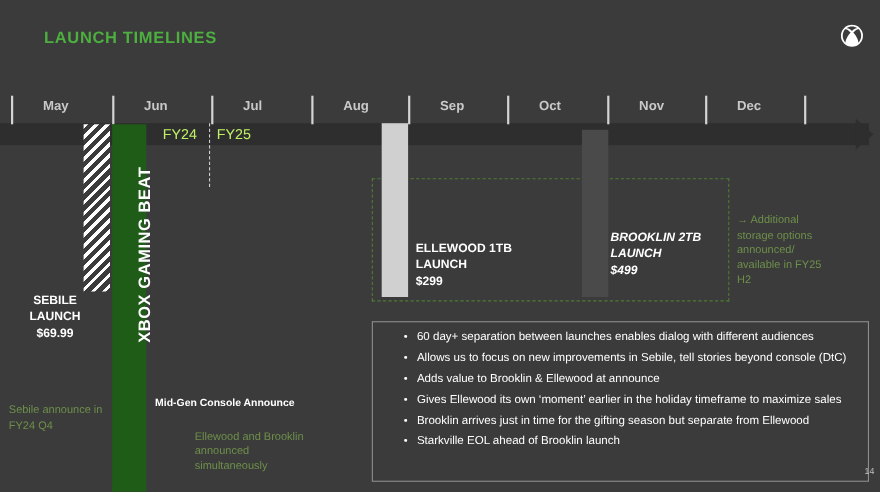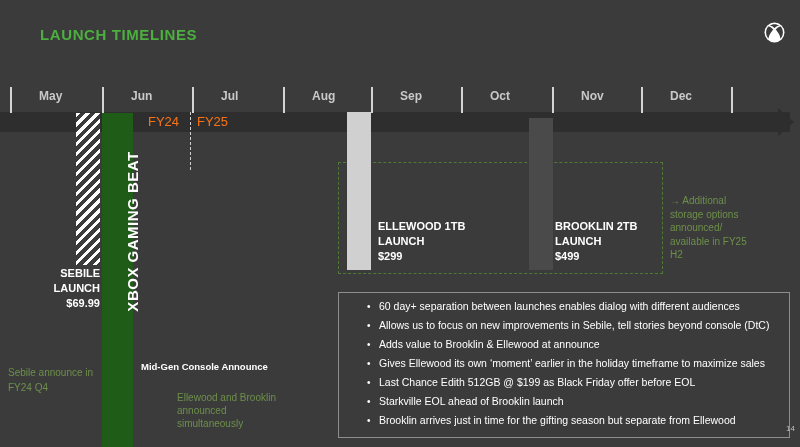--- a/index.html
+++ b/index.html
@@ -37,21 +37,21 @@
   }
   .tick{
     position:absolute;top:87px;width:2px;height:26px;background:#d4d4d4;
   }
   .tick-label{
     position:absolute;top:89px;
     font-size:12px;font-weight:bold;color:#c9c9c9;padding-left:24px;
   }
   .fy-label{
     position:absolute;top:114px;
-    font-size:13px;color:#f97316;
+    font-size:13px;color:#bef264;
   }
   .fy-divider{
     position:absolute;left:190px;top:112px;width:0;height:58px;
     border-left:1px dashed #cfcfcf;
   }
 
   
   .hatch-bar{
     position:absolute;left:76px;top:113px;width:24px;height:152px;
     background:repeating-linear-gradient(135deg,#ffffff 0px,#ffffff 3px,#3b3b3b 3px,#3b3b3b 7px);
@@ -80,30 +80,30 @@
 
   
   .dashed-box{
     position:absolute;left:338px;top:162px;width:323px;height:110px;
     border:1px dashed #4f7a34;
   }
 
   
   .sebile-callout{
     position:absolute;left:0px;top:266px;width:100px;
-    text-align:right;
+    text-align:center;
     font-size:11px;font-weight:bold;line-height:15px;color:#ffffff;
   }
   .ellewood-callout{
     position:absolute;left:378px;top:219px;
     font-size:11px;font-weight:bold;line-height:15px;color:#ffffff;
   }
   .brooklin-callout{
-    position:absolute;left:555px;top:219px;
-    font-size:11px;font-weight:bold;line-height:15px;color:#ffffff;
+    position:absolute;left:555px;top:209px;
+    font-size:11px;font-weight:bold;line-height:15px;color:#ffffff;font-style:italic;
   }
 
   
   .sebile-note{
     position:absolute;left:8px;top:365px;width:95px;
     font-size:10px;line-height:15px;color:#6d8f4a;
   }
   .midgen-note{
     position:absolute;left:141px;top:360px;width:140px;
     font-size:10px;line-height:13px;
@@ -217,21 +217,20 @@
   </div>
 
   <div class="storage-note">→ Additional storage options announced/ available in FY25 H2</div>
 
   <div class="bullets">
     <ul>
       <li>60 day+ separation between launches enables dialog with different audiences</li>
       <li>Allows us to focus on new improvements in Sebile, tell stories beyond console (DtC)</li>
       <li>Adds value to Brooklin &amp; Ellewood at announce</li>
       <li>Gives Ellewood its own ‘moment’ earlier in the holiday timeframe to maximize sales</li>
-      <li>Last Chance Edith 512GB @ $199 as Black Friday offer before EOL</li>
+      <li>Brooklin arrives just in time for the gifting season but separate from Ellewood</li>
       <li>Starkville EOL ahead of Brooklin launch</li>
-      <li>Brooklin arrives just in time for the gifting season but separate from Ellewood</li>
     </ul>
   </div>
 
   <div class="page-num">14</div>
 
 </div>
 
 </body></html>

